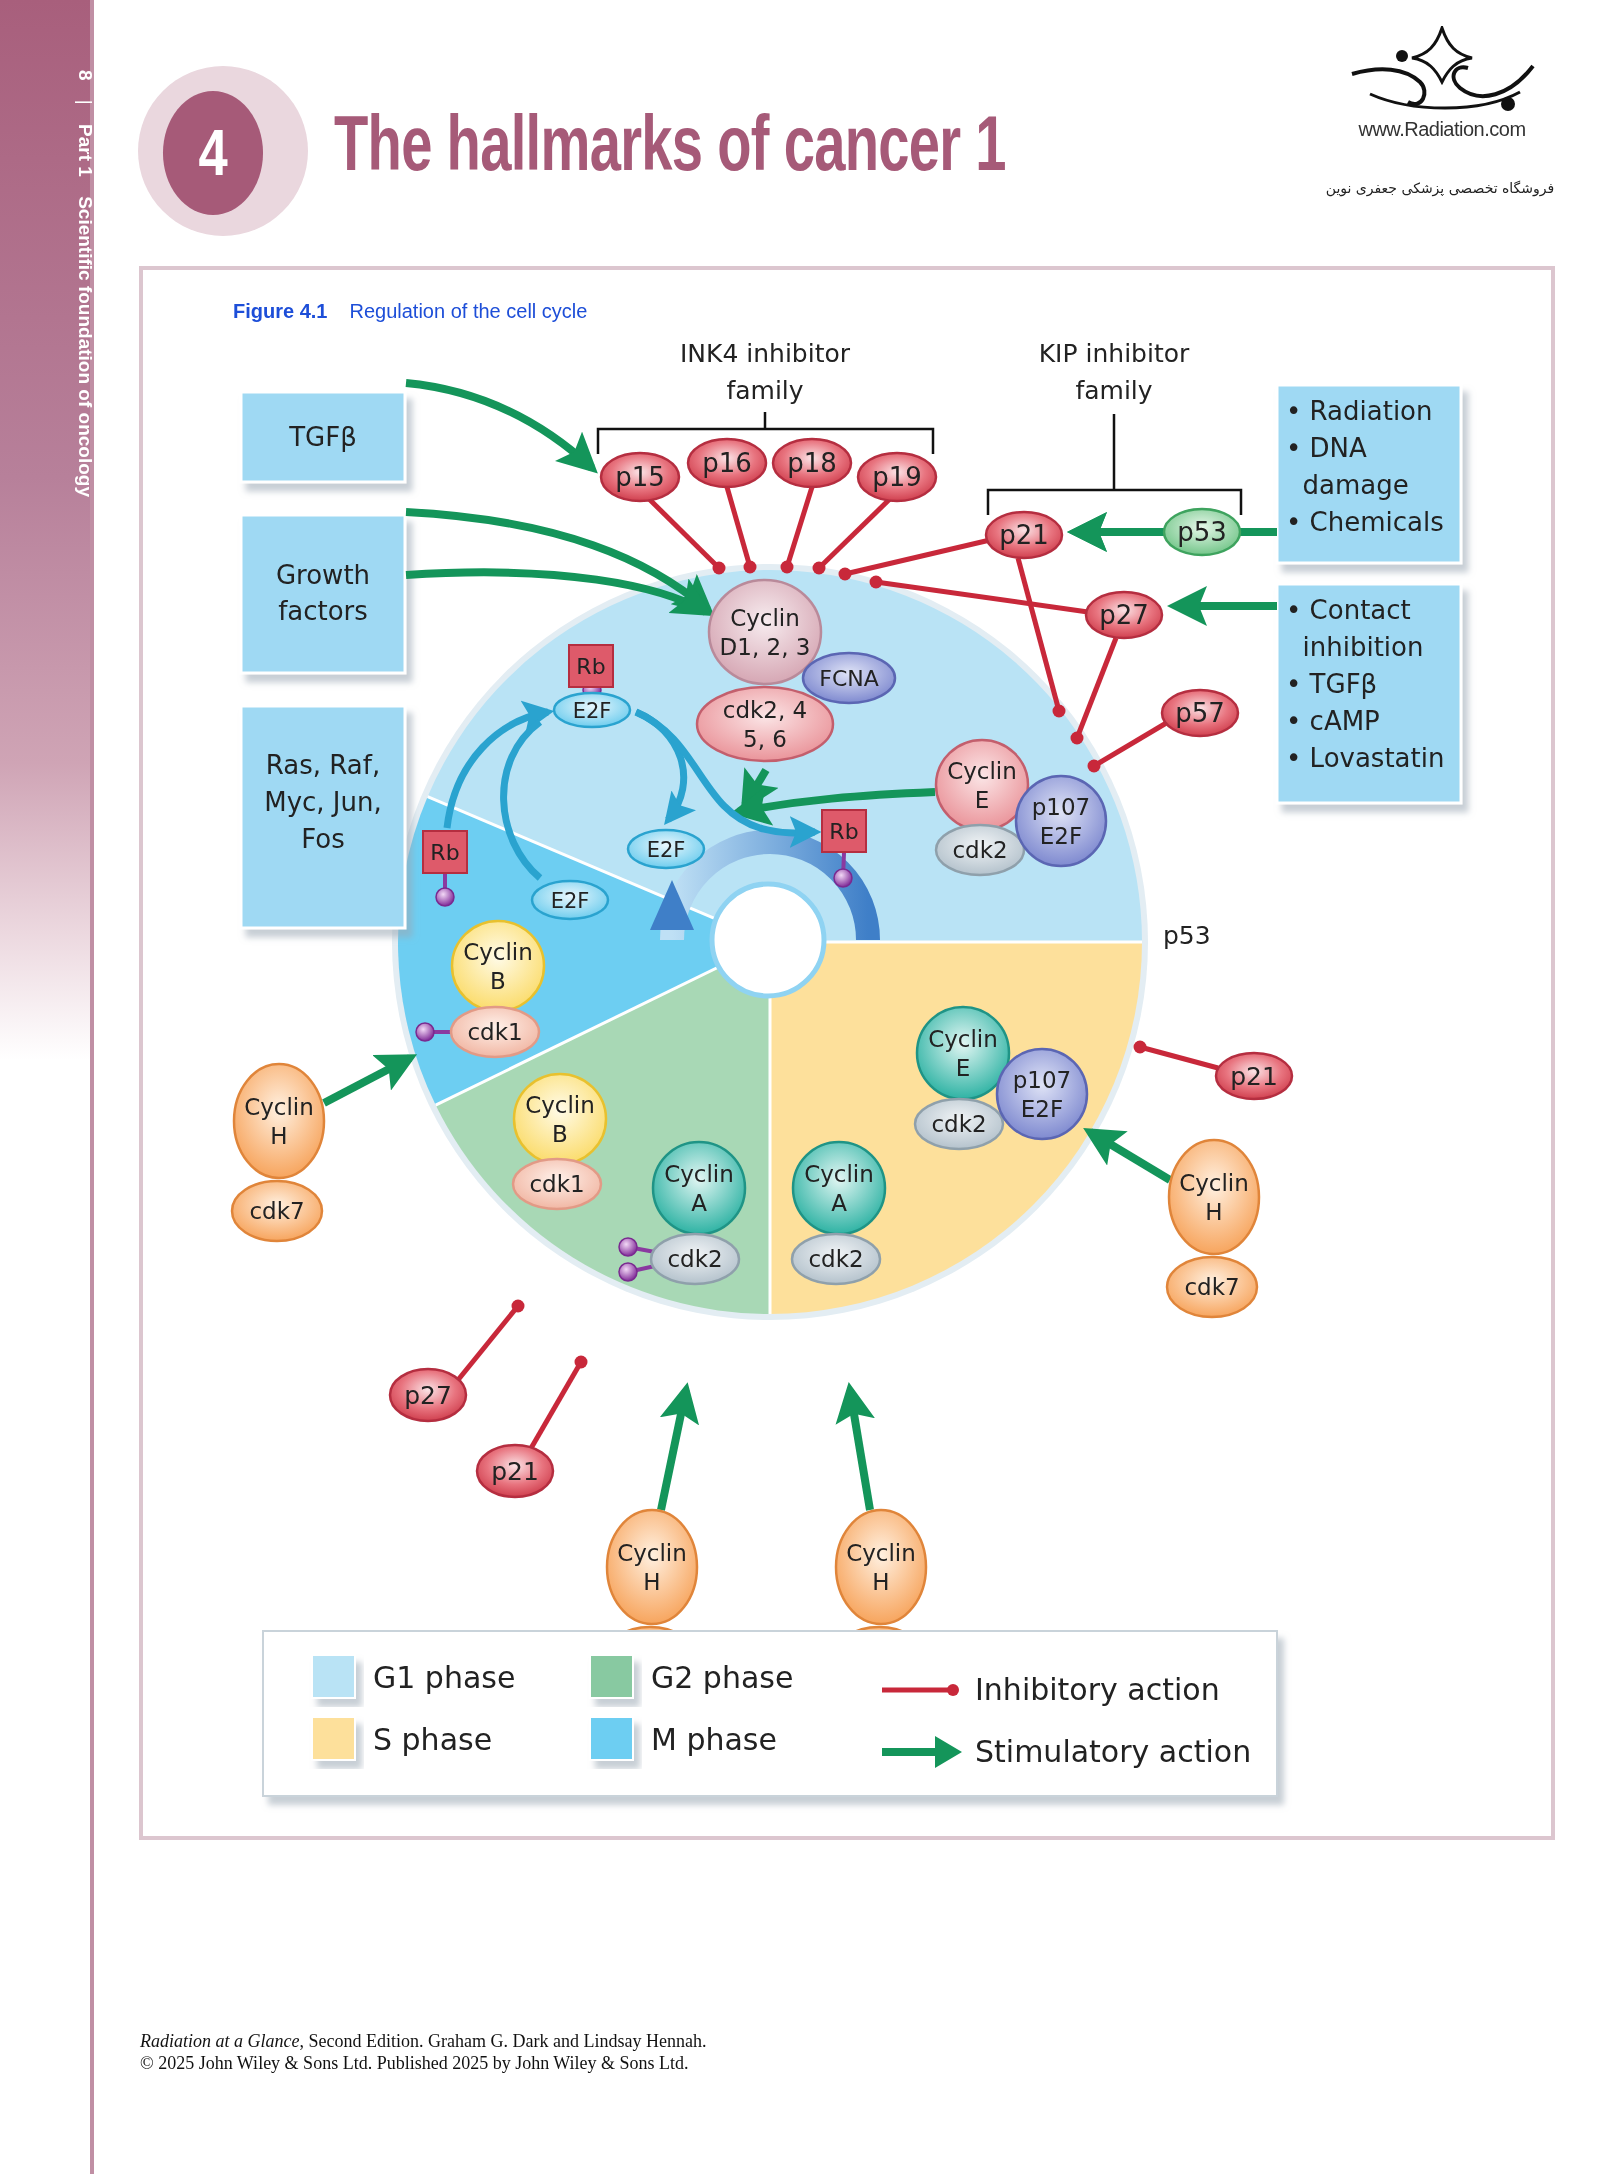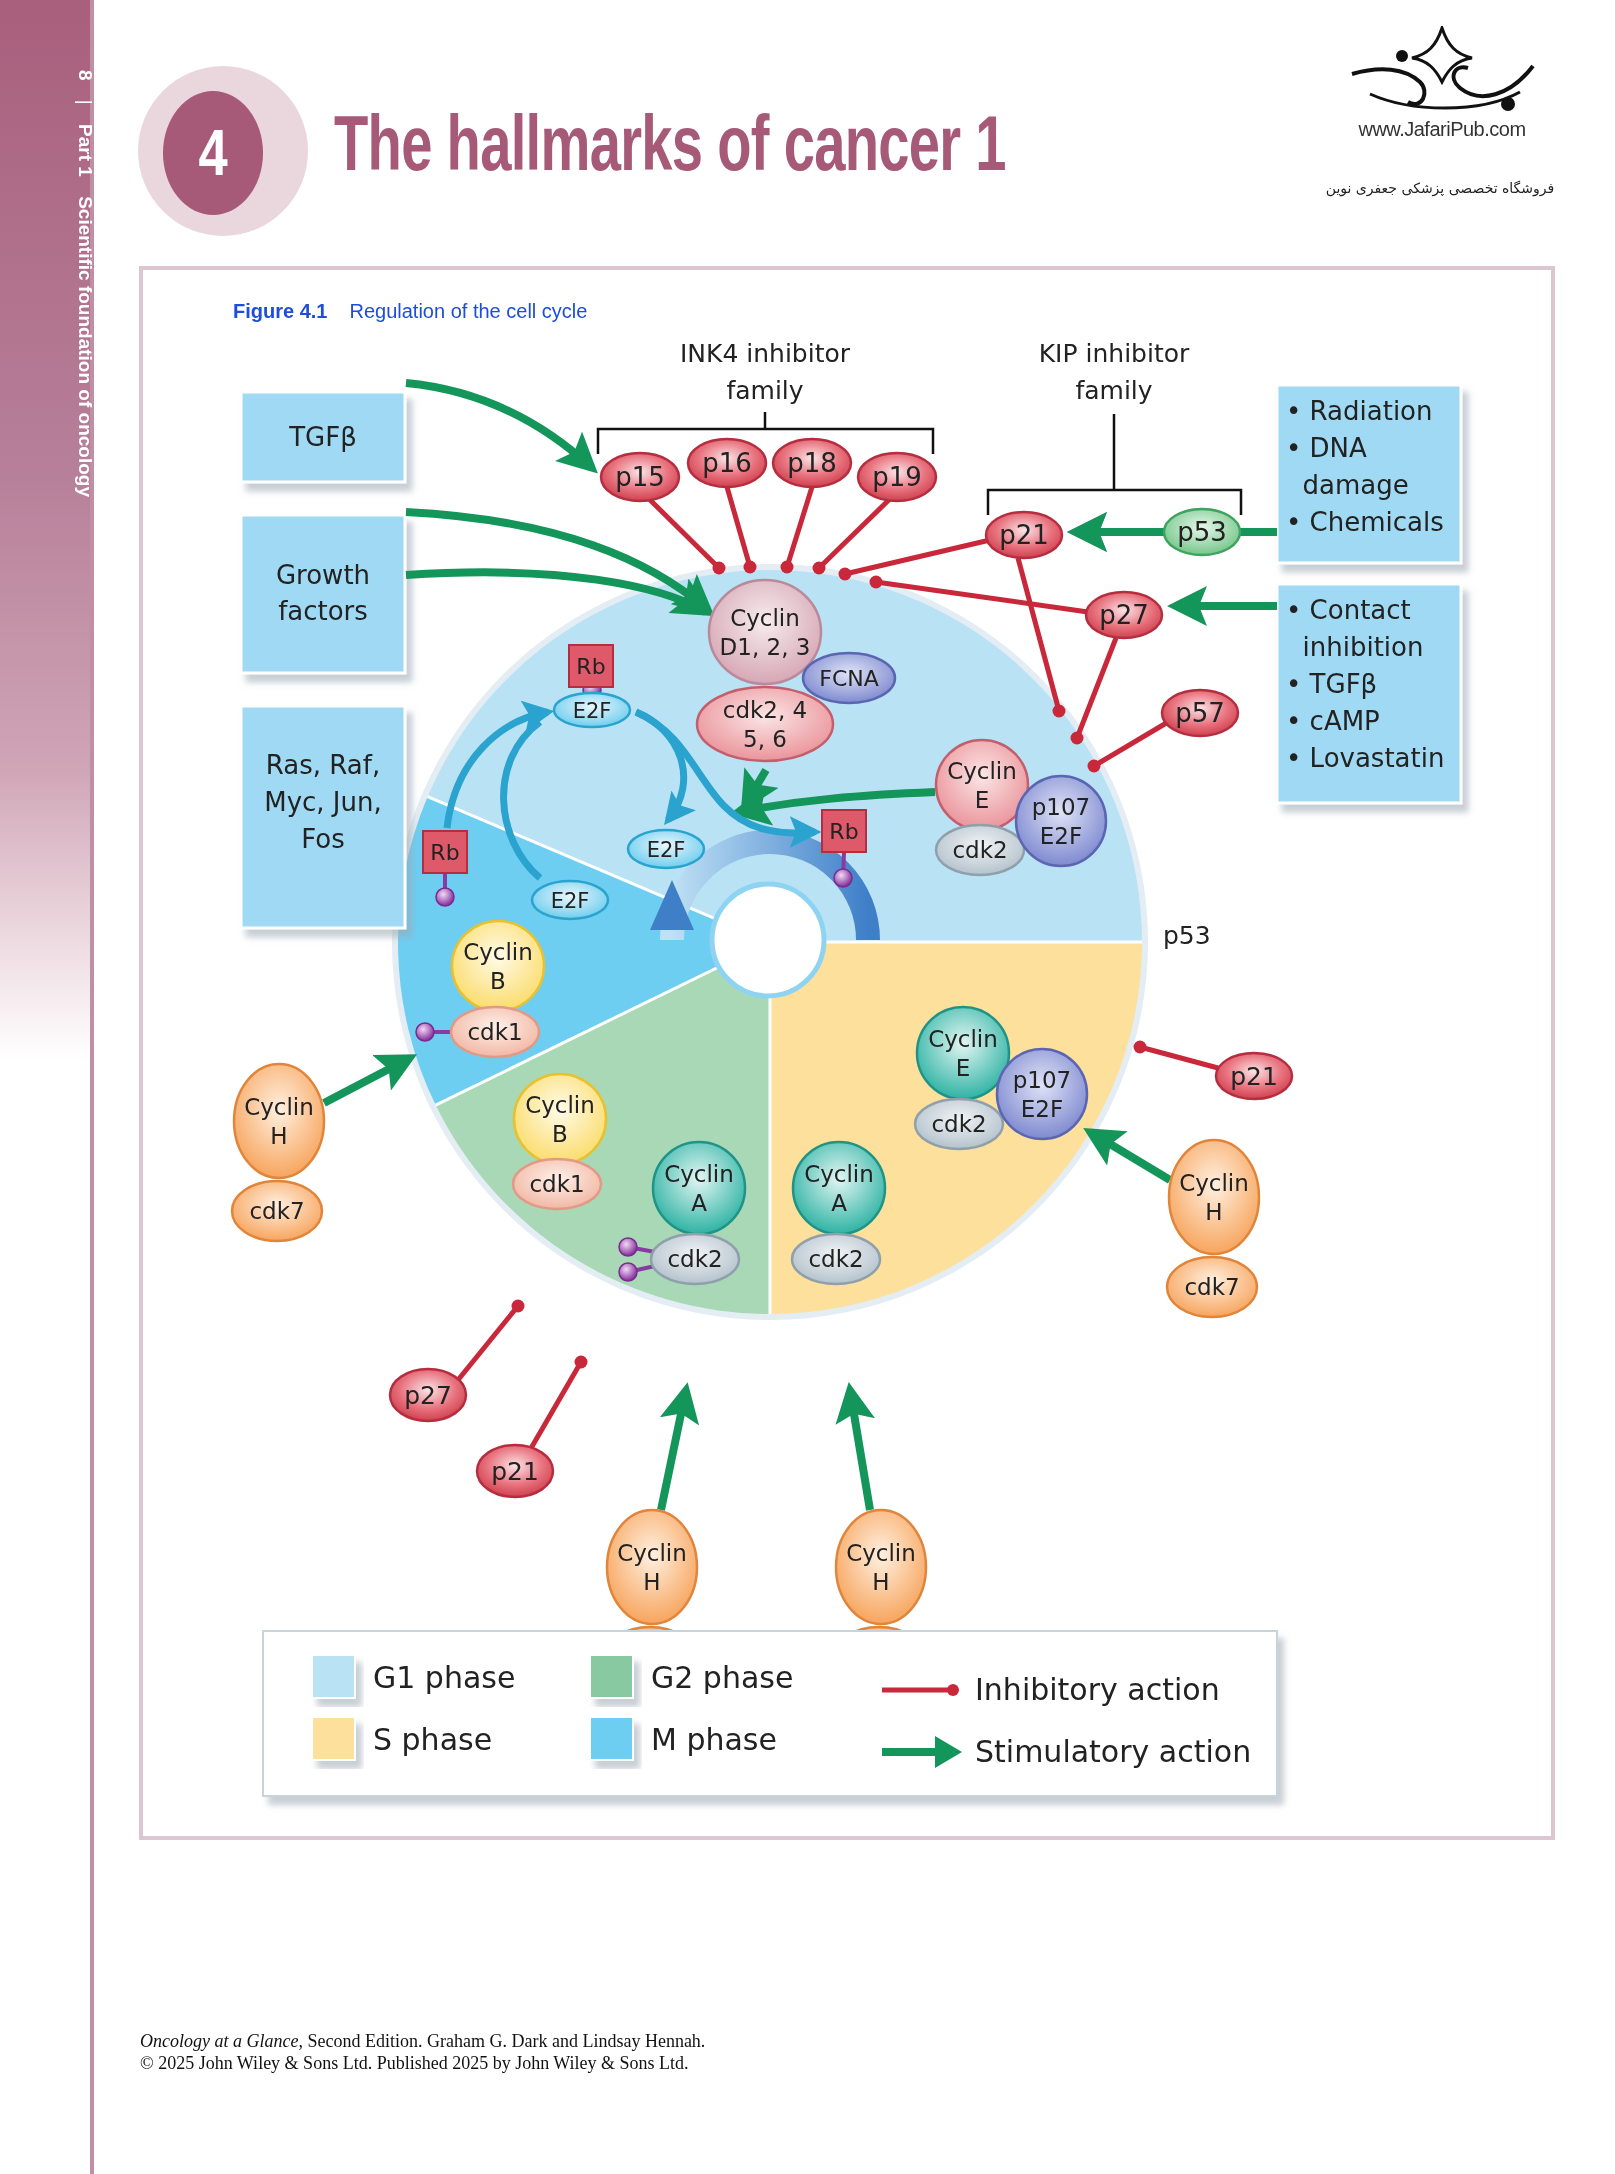--- a/index.html
+++ b/index.html
@@ -42,21 +42,21 @@
 <div class="chapter-title">The hallmarks of cancer 1</div>
 
 <svg class="logo-emblem" style="position:absolute;left:1350px;top:26px" width="185" height="90" viewBox="0 0 185 90">
   <path d="M92 2 C86 20 78 28 62 32 C78 34 86 44 92 56 C98 44 106 34 122 32 C106 28 98 20 92 2 Z" fill="none" stroke="#111" stroke-width="3"></path>
   <path d="M2 48 C30 40 55 42 70 56 C80 66 72 84 58 76" fill="none" stroke="#111" stroke-width="4"></path>
   <path d="M183 40 C160 70 130 78 110 62 C98 52 104 38 118 42" fill="none" stroke="#111" stroke-width="4"></path>
   <path d="M20 68 C60 86 130 88 170 66" fill="none" stroke="#111" stroke-width="3"></path>
   <circle cx="52" cy="30" r="6" fill="#111"></circle>
   <circle cx="158" cy="78" r="7" fill="#111"></circle>
 </svg>
-<div class="logo-url">www.JafariPub.com</div>
+<div class="logo-url">www.Radiation.com</div>
 <div class="logo-fa">فروشگاه تخصصی پزشکی جعفری نوین</div>
 
 <div class="frame"></div>
 <div class="fig-caption">
   <b>Figure 4.1</b><span>Regulation of the cell cycle</span>
 </div>
 
 <svg class="diagram" id="diagram" width="1615" height="2174" viewBox="0 0 1615 2174">
   <defs>
     <radialGradient id="gRed" cx="50%" cy="40%" r="60%">
@@ -440,15 +440,15 @@
       <text x="975" y="1762">Stimulatory action</text>
     </g>
     <line x1="882" y1="1690" x2="952" y2="1690" stroke="#c8283a" stroke-width="5"></line>
     <circle cx="953" cy="1690" r="6" fill="#c8283a"></circle>
     <line x1="882" y1="1752" x2="940" y2="1752" stroke="#14955a" stroke-width="8"></line>
     <path d="M935 1736 L962 1752 L935 1768 Z" fill="#14955a"></path>
   </g>
 </svg>
 
 <div class="footer">
-  <div><i>Oncology at a Glance</i><span>, Second Edition. Graham G. Dark and Lindsay Hennah.</span></div>
+  <div><i>Radiation at a Glance</i><span>, Second Edition. Graham G. Dark and Lindsay Hennah.</span></div>
   <div>© 2025 John Wiley &amp; Sons Ltd. Published 2025 by John Wiley &amp; Sons Ltd.</div>
 </div>
 
 </body></html>

